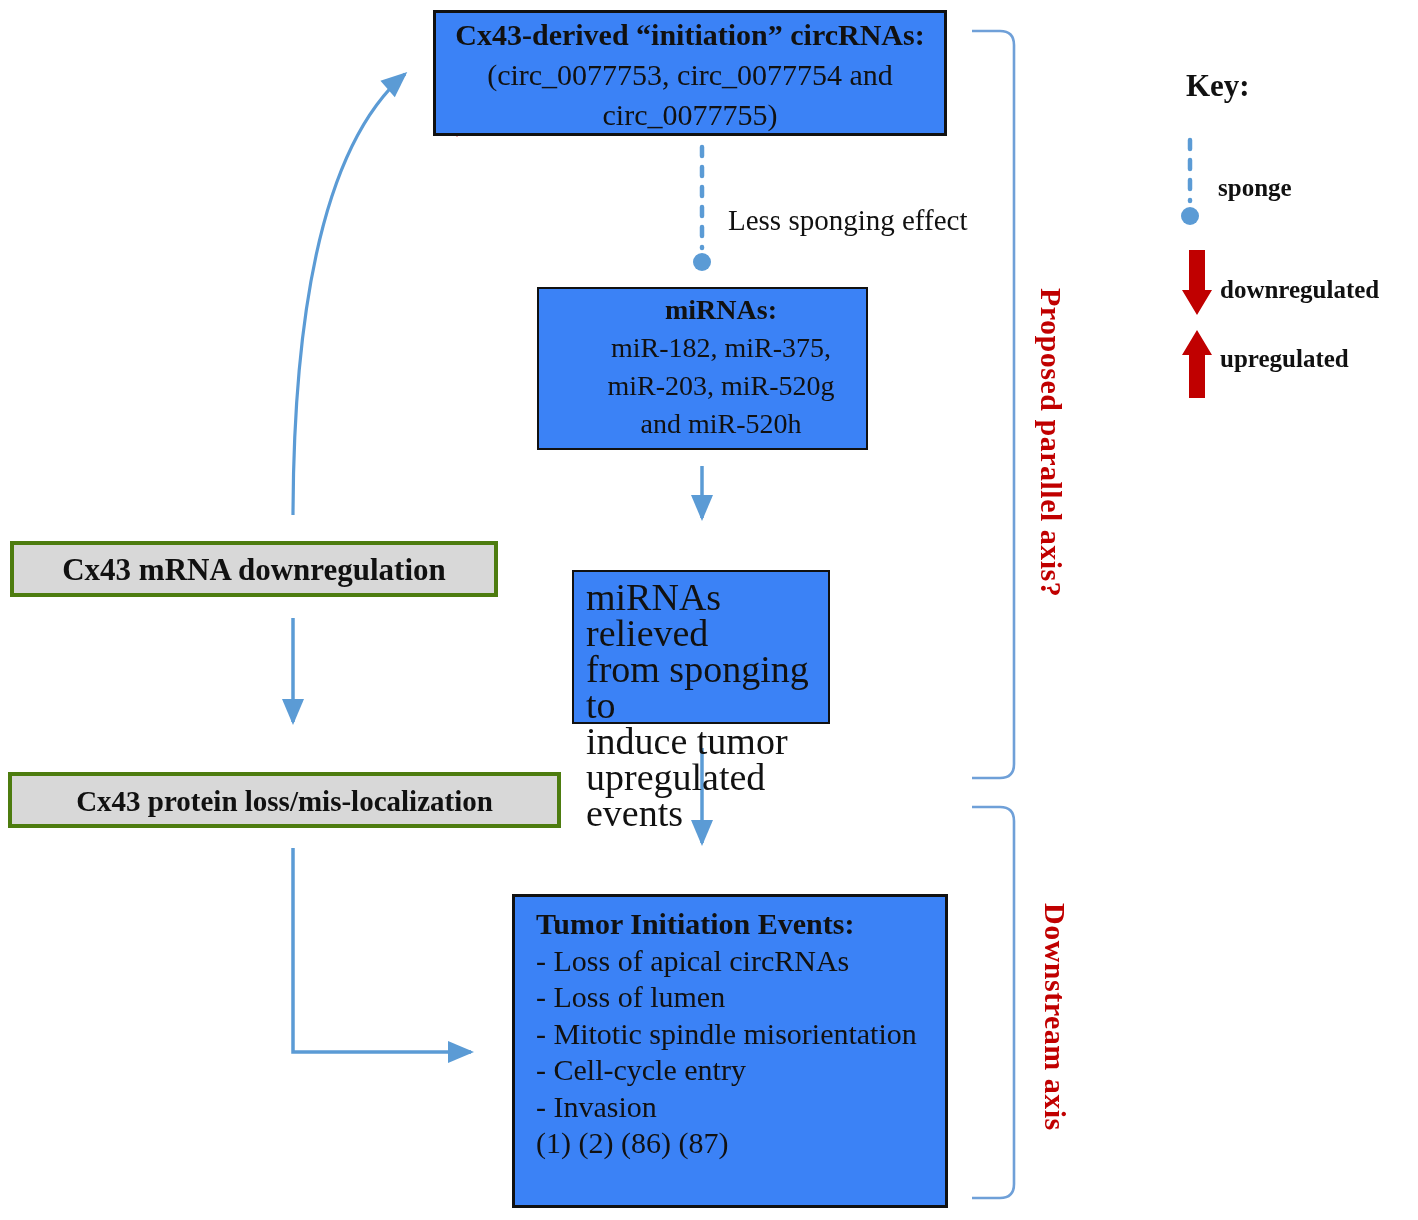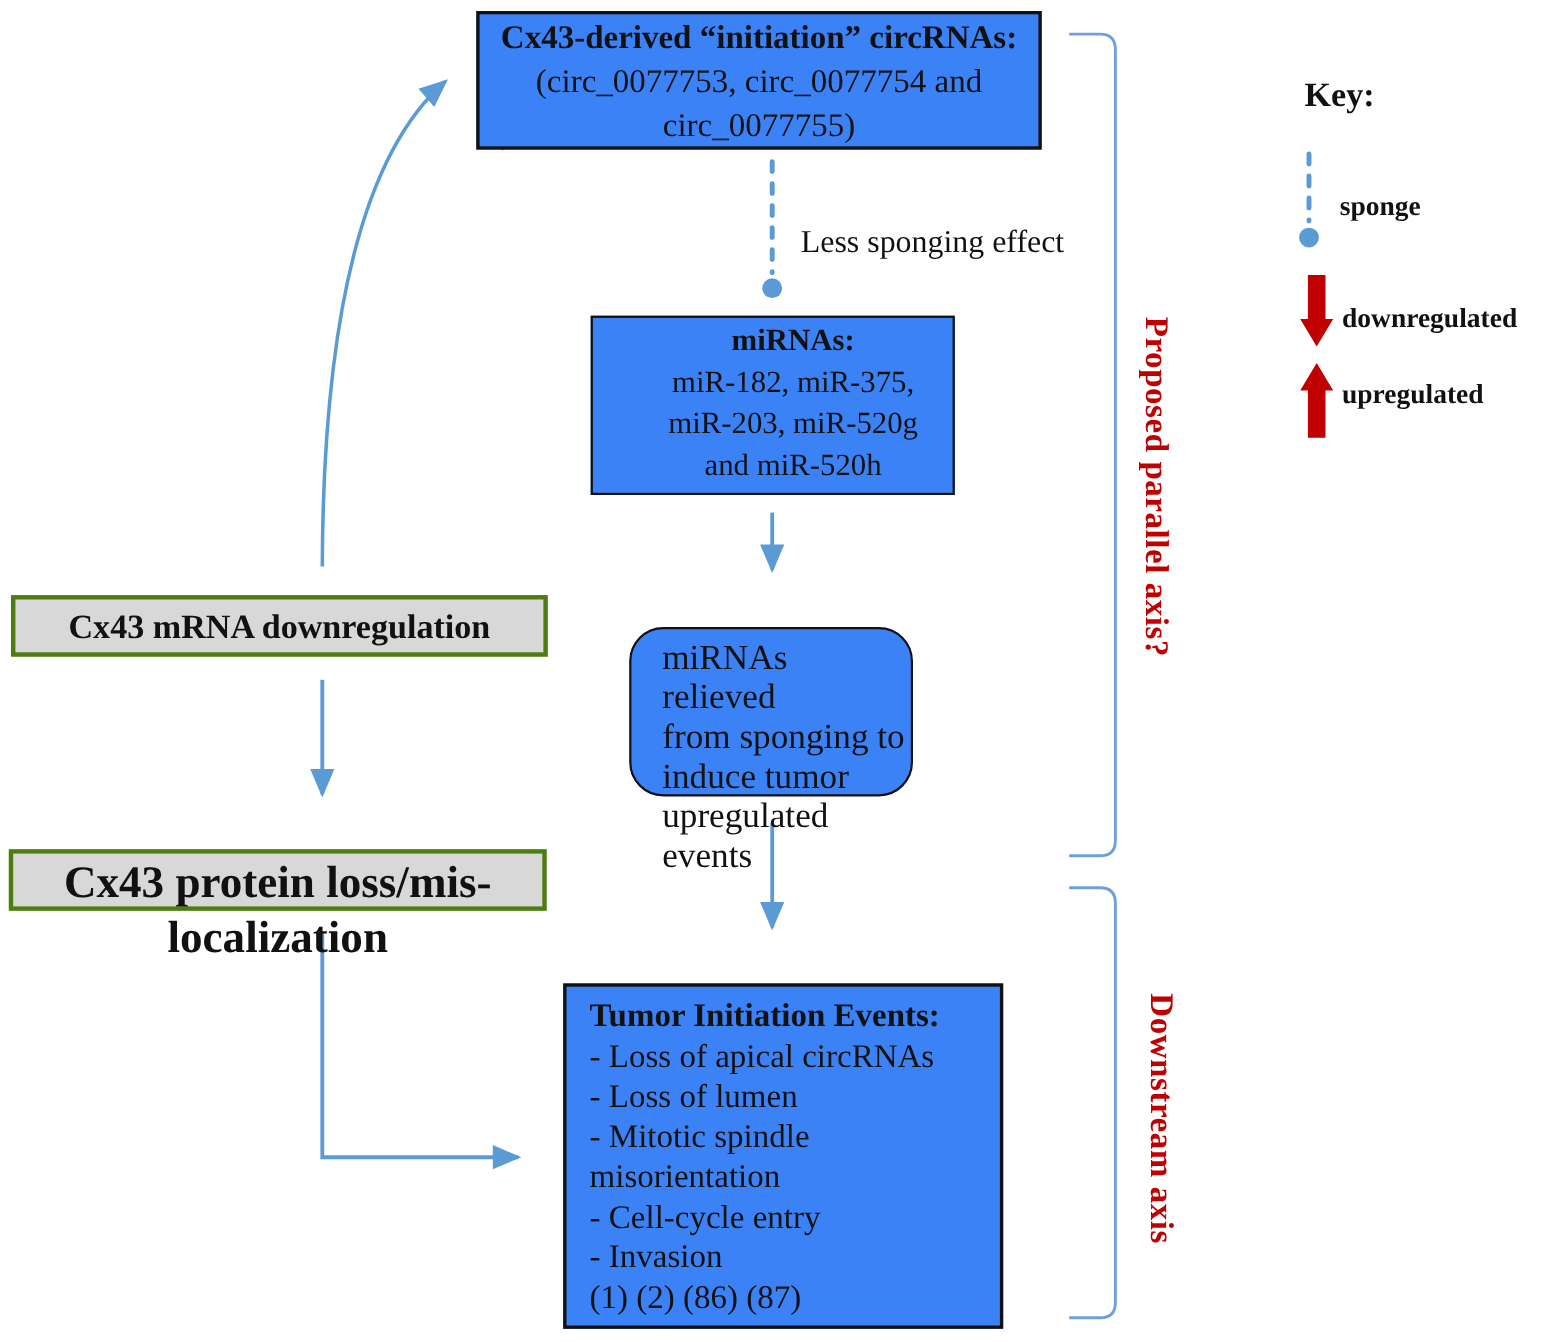--- a/index.html
+++ b/index.html
@@ -72,41 +72,41 @@
     <div>circ_0077755)</div>
   </div>
 
   <div class="box thin" style="left:537px;top:287px;width:331px;height:163px;padding:2px 5px 0 42px;font-size:28px;line-height:38px;">
     <div class="bold">miRNAs:</div>
     <div>miR-182, miR-375,</div>
     <div>miR-203, miR-520g</div>
     <div>and miR-520h</div>
   </div>
 
-  <div class="box thin left" style="left:572px;top:570px;width:258px;height:154px;padding:7px 4px 0 28px;font-size:32px;line-height:36px;border-radius:31px;">
+  <div class="box thin left" style="left:572px;top:570px;width:258px;height:154px;padding:7px 4px 0 12px;font-size:38px;line-height:36px;">
     <div>miRNAs relieved</div>
     <div>from sponging to</div>
     <div>induce tumor</div>
     <div>upregulated events</div>
   </div>
 
-  <div class="box left" style="left:512px;top:894px;width:400px;height:314px;padding:9px 6px 0 21px;font-size:30px;line-height:36.5px;">
+  <div class="box left" style="left:512px;top:894px;width:436px;height:314px;padding:9px 6px 0 21px;font-size:30px;line-height:36.5px;">
     <div class="bold">Tumor Initiation Events:</div>
     <div>- Loss of apical circRNAs</div>
     <div>- Loss of lumen</div>
     <div>- Mitotic spindle misorientation</div>
     <div>- Cell-cycle entry</div>
     <div>- Invasion</div>
     <div>(1) (2) (86) (87)</div>
   </div>
 
   <div class="gray" style="left:10px;top:541px;width:488px;height:56px;font-size:31px;line-height:50px;">
     <span>Cx43 mRNA downregulation</span>
   </div>
-  <div class="gray" style="left:8px;top:772px;width:489px;height:56px;font-size:41px;line-height:50px;">
+  <div class="gray" style="left:8px;top:772px;width:553px;height:56px;font-size:29px;line-height:50px;">
     <span>Cx43 protein loss/mis-localization</span>
   </div>
 
   <div class="abs" style="left:728px;top:204px;font-size:29px;white-space:nowrap;">Less sponging effect</div>
 
   <div class="abs keylab" style="left:1186px;top:68px;font-size:31px;">Key:</div>
   <div class="abs keylab" style="left:1218px;top:174px;">sponge</div>
   <div class="abs keylab" style="left:1220px;top:276px;">downregulated</div>
   <div class="abs keylab" style="left:1220px;top:345px;">upregulated</div>
 

